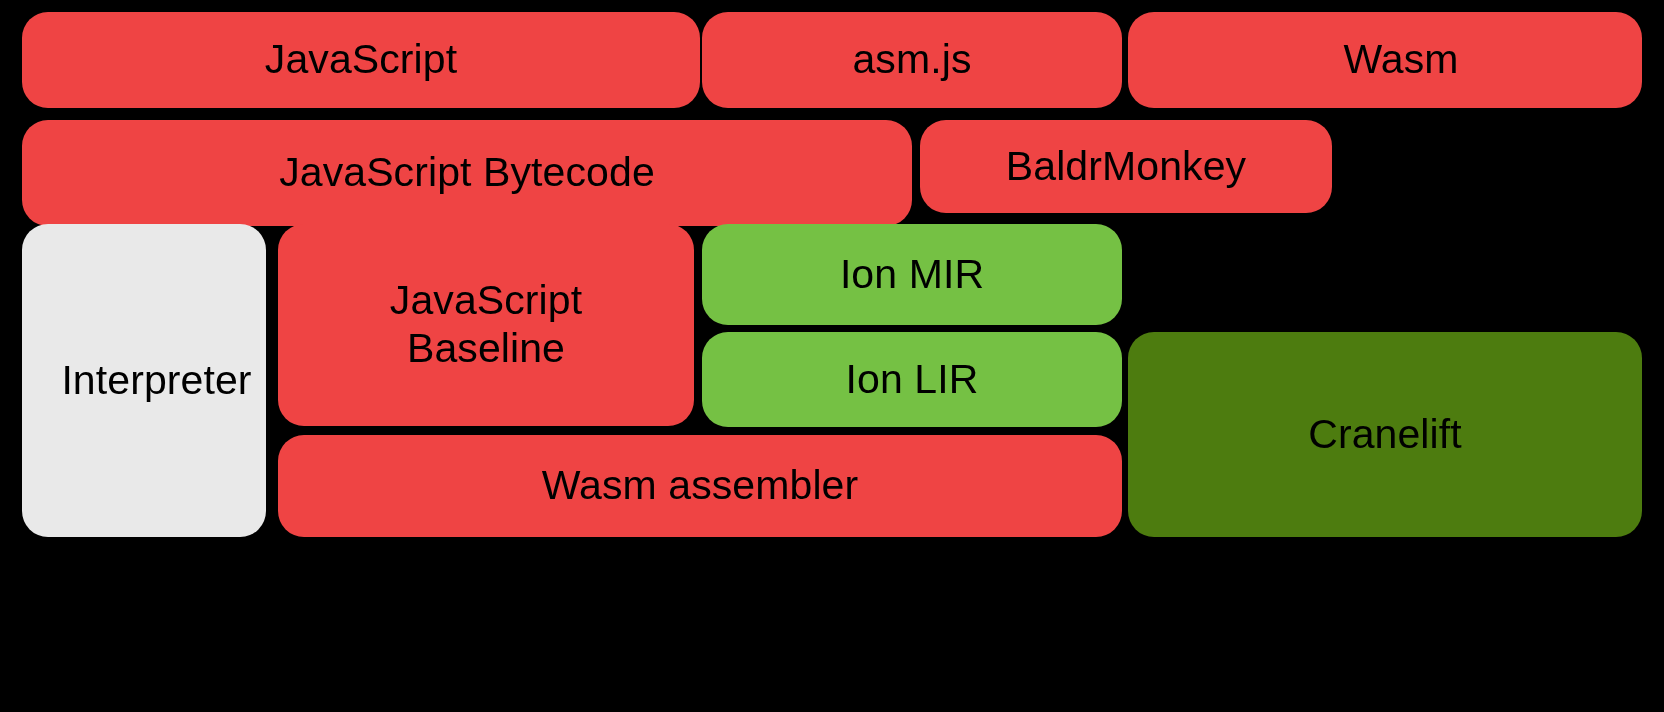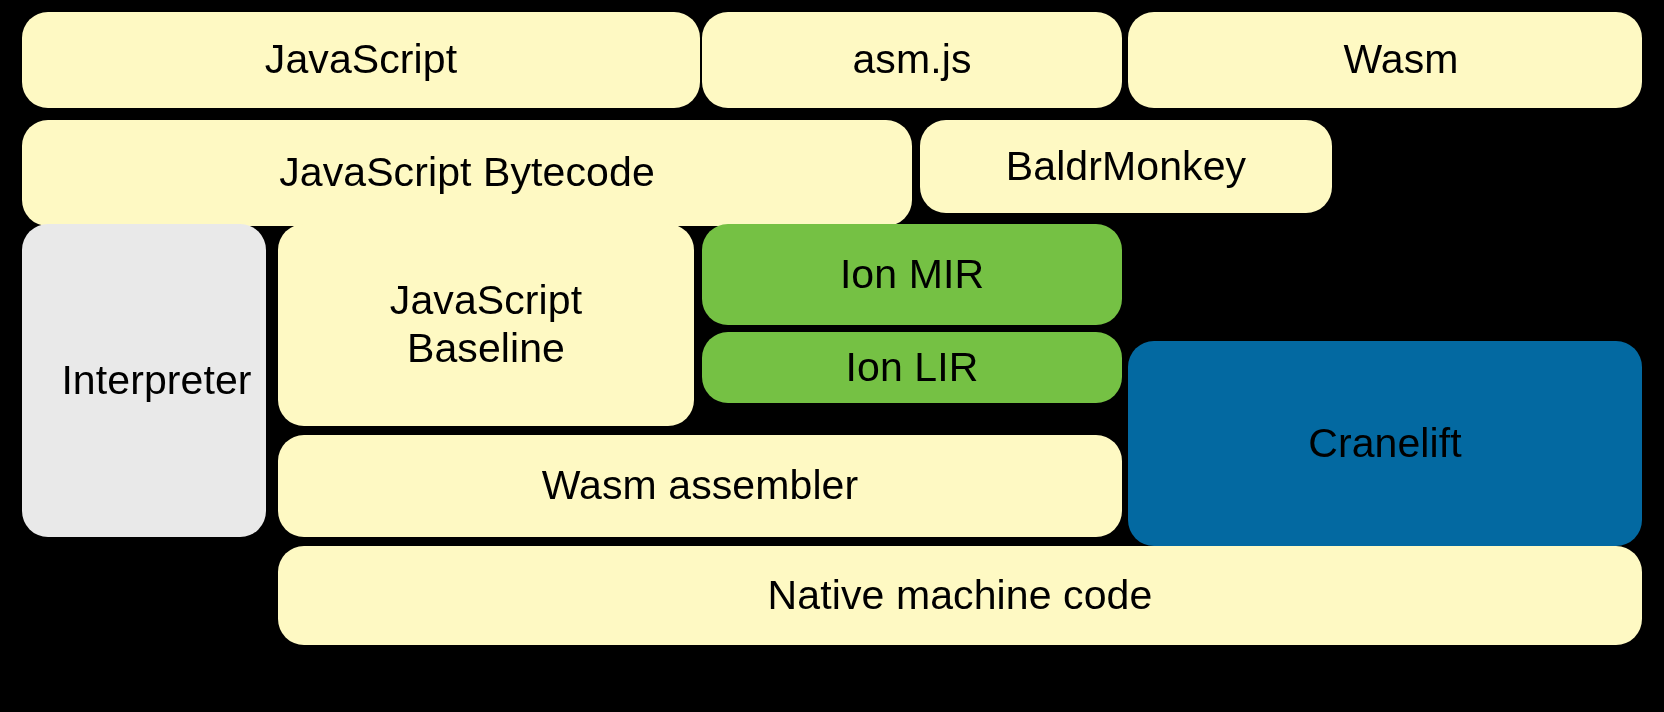--- a/index.html
+++ b/index.html
@@ -25,24 +25,24 @@
     justify-content: center;
     text-align: center;
     color: #000000;
     font-size: 41px;
     font-weight: 400;
     line-height: 1.17;
     letter-spacing: 0.1px;
     white-space: pre-line;
     user-select: none;
   }
-  .fill-white  { background: #fef9c3; }
+  .fill-white  { background: #ef4444; }
   .fill-grey   { background: #e9e9e9; }
   .fill-green  { background: #75c144; }
-  .fill-pink   { background: #0369a1; margin-top: 9px; }
+  .fill-pink   { background: #4d7c0f; }
 </style>
 </head>
 <body>
 
 <div id="diagram">
 
   <div class="node fill-white" style="left:22px; top:12px; width:678px; height:96px;">JavaScript</div>
 
   <div class="node fill-white" style="left:702px; top:12px; width:420px; height:96px;">asm.js</div>
 
@@ -52,21 +52,20 @@
 
   <div class="node fill-white" style="left:920px; top:120px; width:412px; height:93px;">BaldrMonkey</div>
 
   <div class="node fill-grey" style="left:22px; top:224px; width:244px; height:313px;padding-left:25px;">Interpreter</div>
 
   <div class="node fill-white" style="left:278px; top:224px; width:416px; height:202px;">JavaScript
 Baseline</div>
 
   <div class="node fill-green" style="left:702px; top:224px; width:420px; height:101px;text-align:right;">Ion MIR</div>
 
-  <div class="node fill-green" style="left:702px; top:332px; width:420px; height:71px;">Ion LIR</div>
+  <div class="node fill-green" style="left:702px; top:332px; width:420px; height:95px;">Ion LIR</div>
 
   <div class="node fill-pink" style="left:1128px; top:332px; width:514px; height:205px;">Cranelift</div>
 
   <div class="node fill-white" style="left:278px; top:435px; width:844px; height:102px;">Wasm assembler</div>
 
-  <div class="node fill-white" style="left:278px; top:546px; width:1364px; height:99px;">Native machine code</div>
 
 </div>
 
 </body></html>

